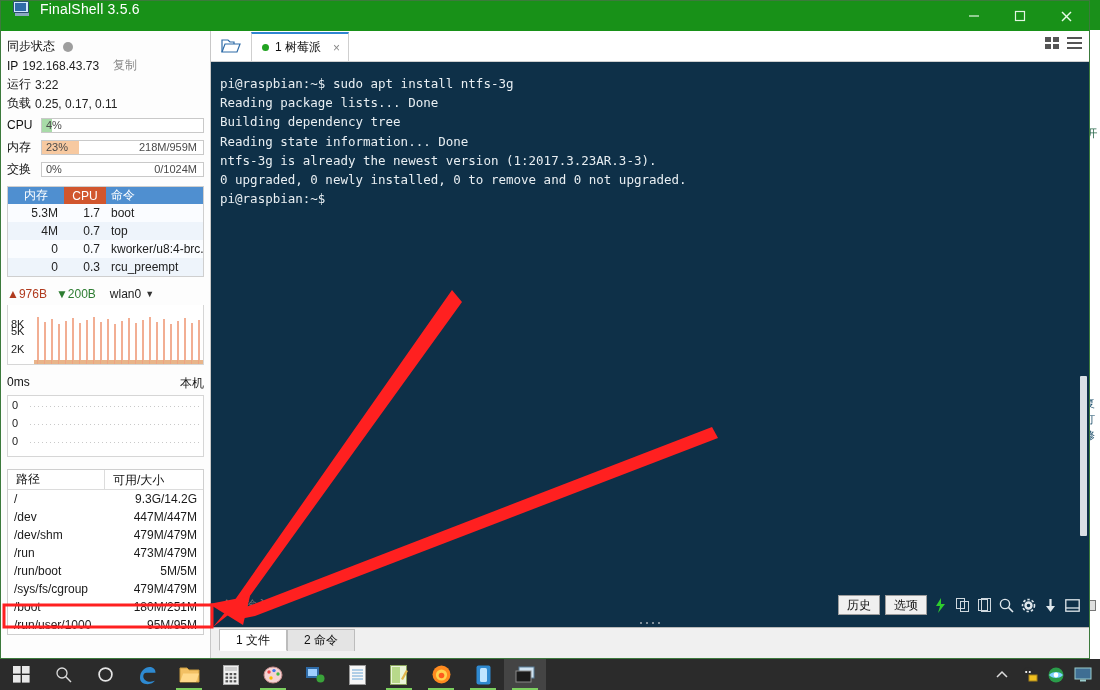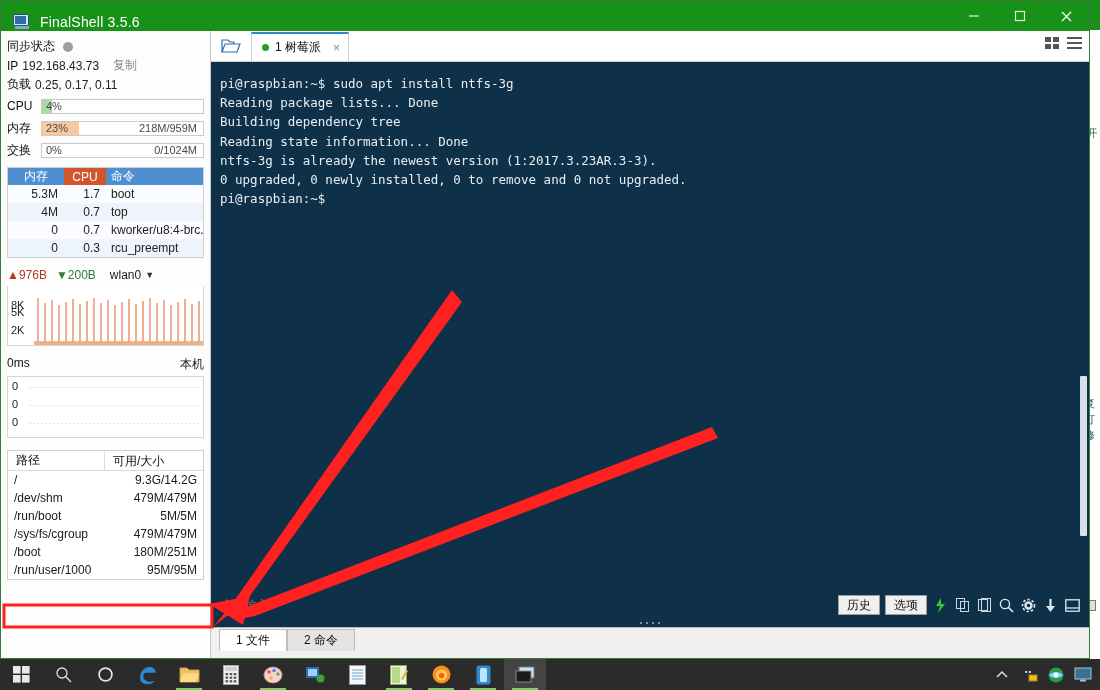--- a/index.html
+++ b/index.html
@@ -34,21 +34,21 @@
 
   
   .win {
     position:absolute; left:0; top:0; width:1090px; height:659px;
     background:#f4f4f4; border:1px solid #3c7a3c;
   }
 
   
   .titlebar{
     position:relative; height:42px; background:#189118;
-    display:flex; align-items:center;
+    display:flex; 
   }
   .tb-logo{
     width:18px;height:16px;margin-left:12px;position:relative;flex:0 0 auto;
   }
   .tb-logo .scr{position:absolute;left:0;top:0;width:16px;height:12px;background:#cfe8ff;border:1px solid #2a4f70;border-radius:1px;}
   .tb-logo .scr:after{content:"";position:absolute;left:1px;top:1px;width:11px;height:8px;background:#2f6ca8;}
   .tb-logo .base{position:absolute;left:2px;top:12px;width:14px;height:3px;background:#8aa8c0;}
   .tb-title{ margin-left:9px; color:#fff; font-size:14px; letter-spacing:.2px; }
   .tb-btns{ position:absolute; right:0; top:0; height:30px; display:flex; }
   .tb-btn{
@@ -282,20 +282,24 @@
           <span class="lbl">同步状态</span>
           <span class="dotgrey"></span>
         </div>
 
         <div class="row-line">
           <span class="lbl">IP</span>
           <span class="mono-val">192.168.43.73</span>
           <span class="copybtn">复制</span>
         </div>
 
+        <div class="row-line">
+          <span class="lbl">运行</span>
+          <span class="mono-val">3:22</span>
+        </div>
 
         <div class="row-line">
           <span class="lbl">负载</span>
           <span class="mono-val">0.25, 0.17, 0.11</span>
         </div>
 
         <div id="meters">
             <div class="meter-row">
               <div class="mlbl">CPU</div>
               <div class="meter">
@@ -561,22 +565,30 @@
           <div class="dthead">
             <div class="dth1">路径</div>
             <div class="dth2">可用/大小</div>
           </div>
           <div id="disk-rows">
               <div class="dtrow">
                 <div class="dtc1">/</div>
                 <div class="dtc2">9.3G/14.2G</div>
               </div>
               <div class="dtrow">
+                <div class="dtc1">/dev</div>
+                <div class="dtc2">447M/447M</div>
+              </div>
+              <div class="dtrow">
                 <div class="dtc1">/dev/shm</div>
                 <div class="dtc2">479M/479M</div>
+              </div>
+              <div class="dtrow">
+                <div class="dtc1">/run</div>
+                <div class="dtc2">473M/479M</div>
               </div>
               <div class="dtrow">
                 <div class="dtc1">/run/boot</div>
                 <div class="dtc2">5M/5M</div>
               </div>
               <div class="dtrow">
                 <div class="dtc1">/sys/fs/cgroup</div>
                 <div class="dtc2">479M/479M</div>
               </div>
               <div class="dtrow">

